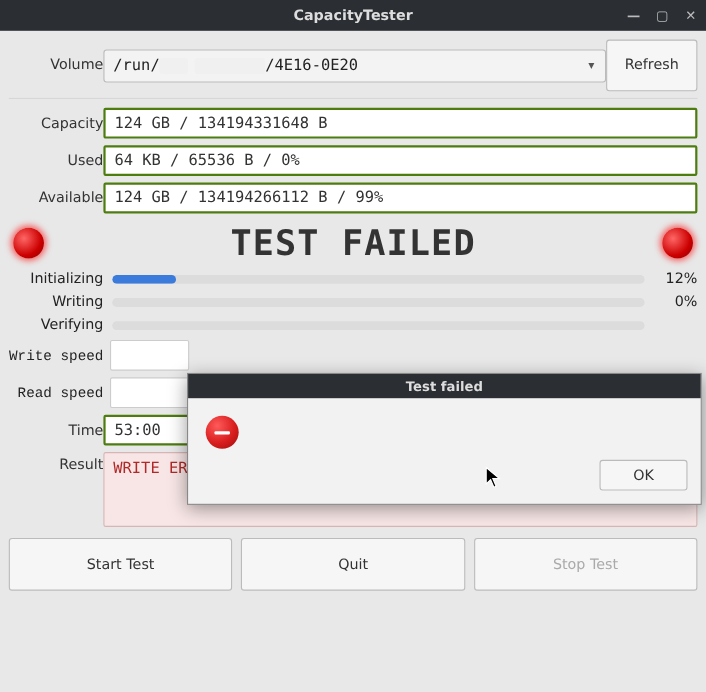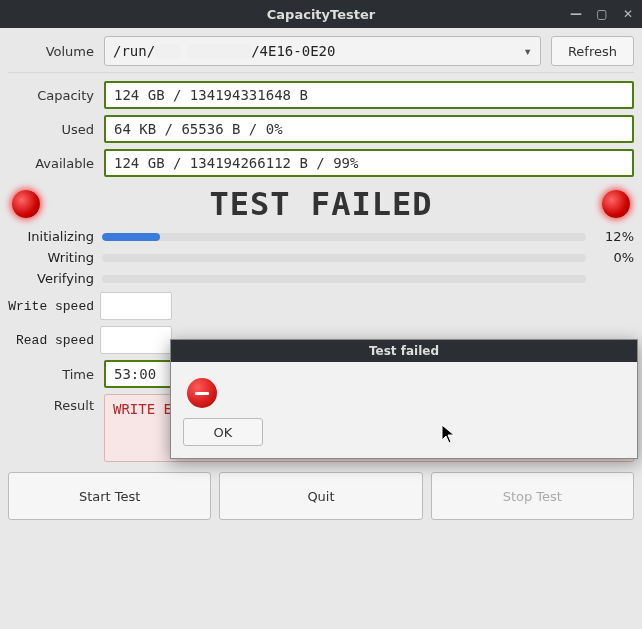--- a/index.html
+++ b/index.html
@@ -40,21 +40,21 @@
     display: inline-flex; align-items: center; justify-content: center;
     font-size: 12px;
   }
   .content {
     padding: 8px;
   }
   .row {
     display: flex;
     align-items: center;
     margin-bottom: 6px;
-    gap: 10px;
+    gap: 0;
   }
   .lblcol {
     width: 86px;
     text-align: right;
     font-size: 13px;
     color: #333;
   }
   .combo {
     flex: 1;
     background: #f3f3f3;
@@ -69,21 +69,21 @@
     position: relative;
   }
   .combo .chev {
     position: absolute; right: 8px; top: 50%; transform: translateY(-50%);
     color: #555;
   }
   .btn {
     background: #f6f6f6;
     border: 1px solid #bbb;
     border-radius: 3px;
-    height: 30px;
+    height: 47px;
     padding: 0 16px;
     display: inline-flex;
     align-items: center;
     justify-content: center;
     color: #333;
     font-size: 13px;
   }
   .btn.disabled { color: #aaa; }
   .hr { height:1px; background:#d7d7d7; margin: 6px 0 8px 0; }
   .ro {
@@ -197,21 +197,21 @@
   }
   .erricon::before {
     content:"";
     position:absolute;
     width:14px; height:3px;
     background:#fff;
     left:8px; top:13.5px;
     border-radius:1px;
   }
   .dmsg { color:#333; font-size:13px; line-height:1.4; }
-  .dactions { display:flex; padding:6px 12px 12px 12px; }
+  .dactions { display:flex; justify-content:flex-end; padding:6px 12px 12px 12px; }
   .dactions .btn { min-width:80px; height:28px; padding:0 20px; }
   .cursor {
     position:absolute;
     left:441px; top:424px;
     width:16px; height:22px;
     pointer-events:none;
   }
 </style>
 </head>
 <body>

